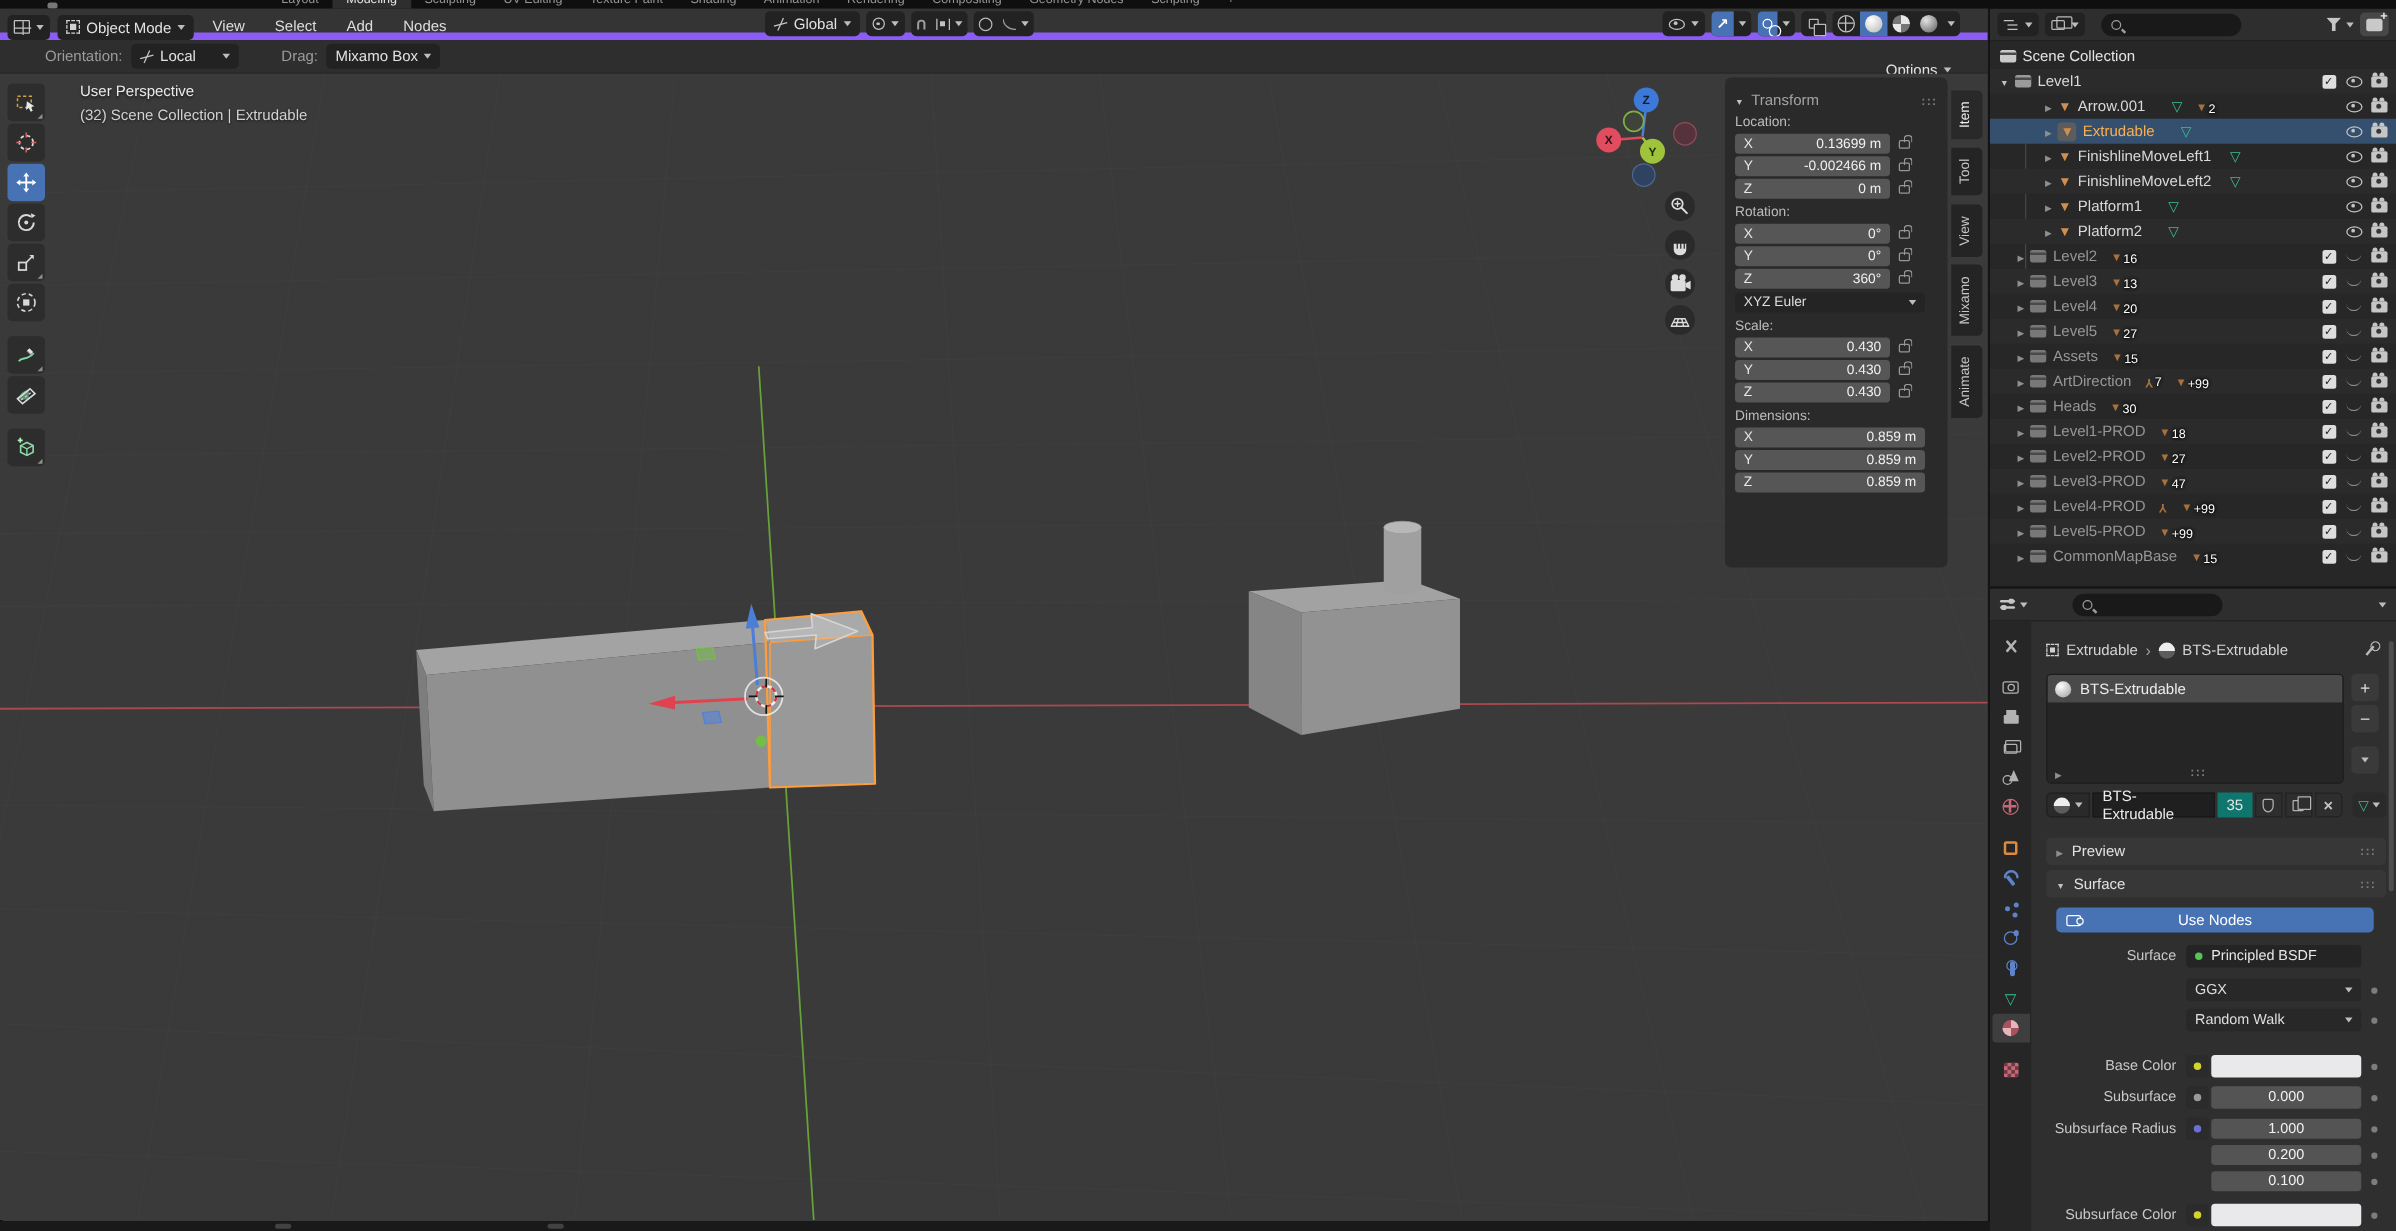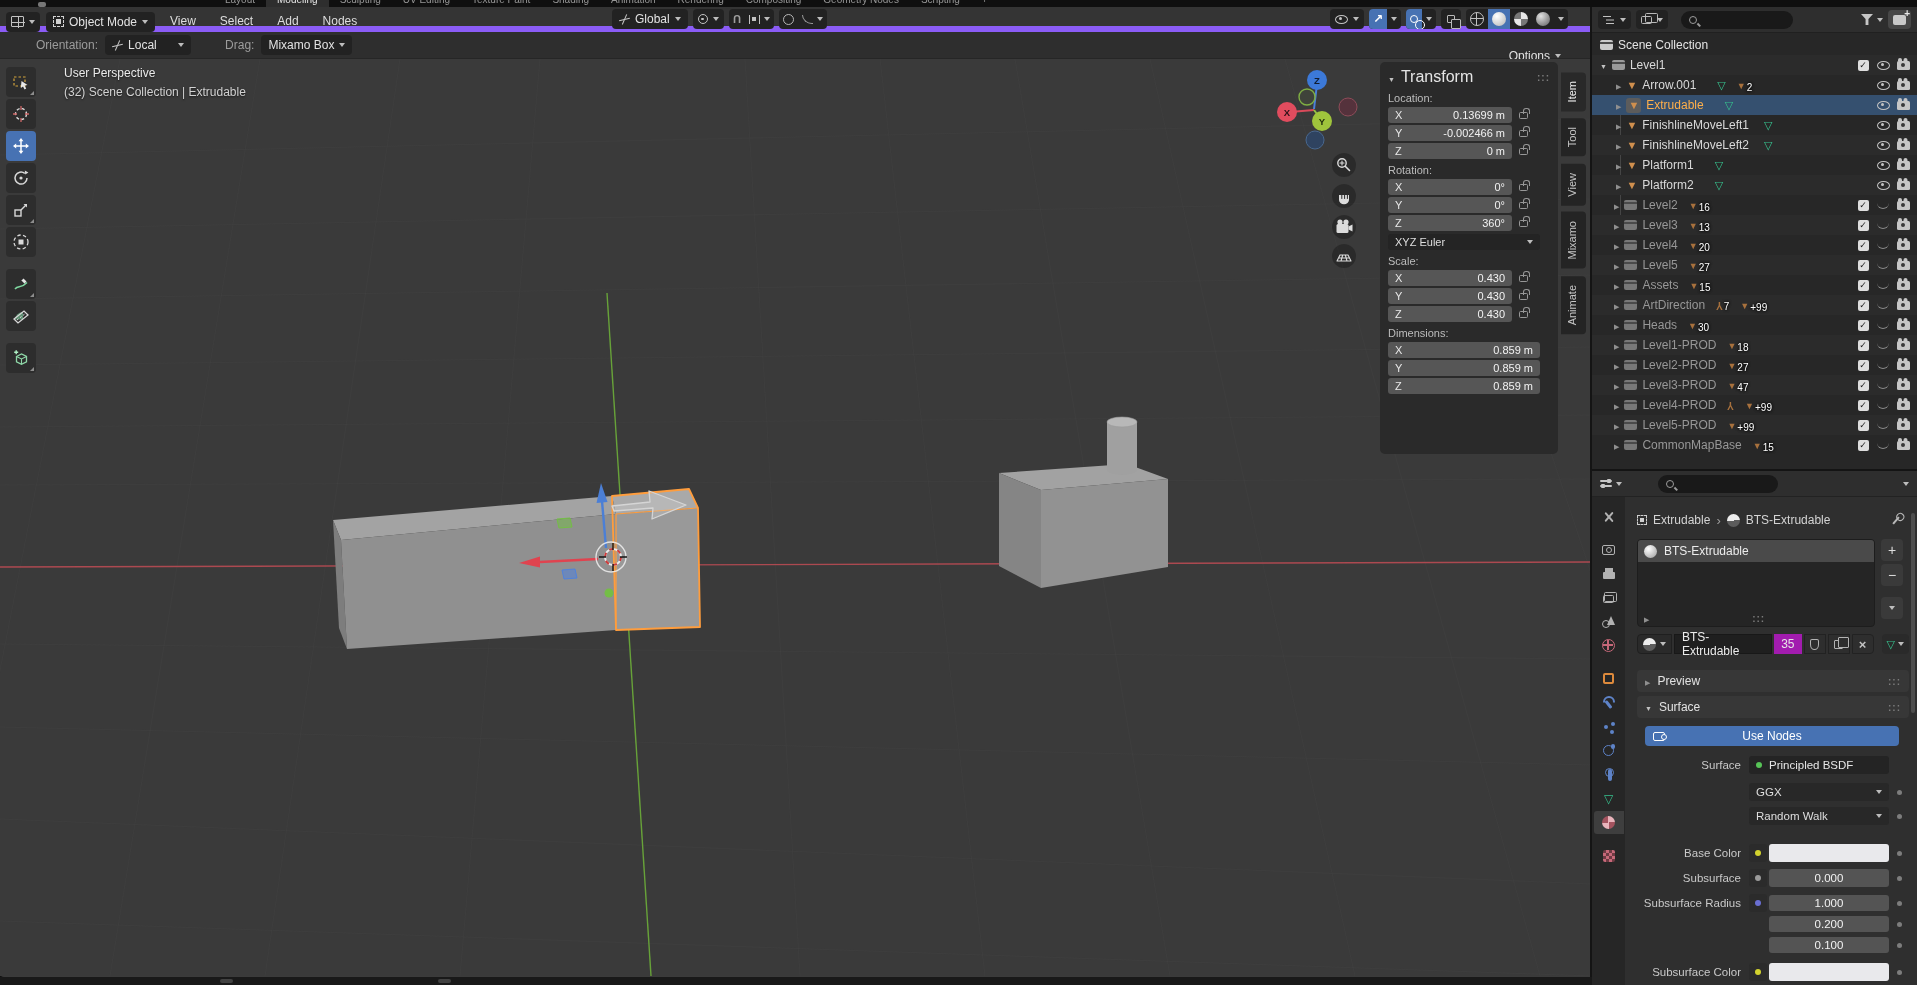--- a/index.html
+++ b/index.html
@@ -114,21 +114,21 @@
   .tbtn.gap{margin-top:10px}
   .tbtn.sub::after{content:"";position:absolute;right:2.5px;bottom:2.5px;border-left:4px solid transparent;border-bottom:4px solid #8d8d8d}
 
   
   #vp-text{position:absolute;left:64px;top:7px;z-index:4;text-shadow:0 1px 2px rgba(0,0,0,.6)}
   #vp-text .l1{font-size:12px;color:#eaeaea;margin-bottom:5px}
   #vp-text .l2{font-size:12px;color:#d2d2d2}
 
   
   #npanel{position:absolute;right:32px;top:3px;width:178px;height:392px;background:rgba(41,41,41,.97);border-radius:5px;padding:5px 8px;z-index:6}
-  .nphead{display:flex;align-items:center;gap:6px;height:20px;color:#e5e5e5;font-size:16px}
+  .nphead{display:flex;align-items:flex-end;gap:6px;height:20px;color:#a3a3a3;font-size:12px}
   .nphead .dots{margin-left:auto}
   .nsec{font-size:11px;color:#bcbcbc;margin:5px 0 3px}
   .nrow{display:flex;align-items:center;margin-bottom:2px}
   .nfield{display:flex;justify-content:space-between;align-items:center;width:124px;height:16px;background:#565656;border-radius:3px;padding:0 7px;font-size:11px;color:#f2f2f2}
   .nfield .ax{color:#e8e8e8}
   .nfield.wide{width:152px}
   .ndrop{display:flex;justify-content:space-between;align-items:center;width:152px;height:16px;background:#242424;border-radius:3px;padding:0 7px;font-size:11px;color:#dedede;margin:3px 0 2px}
 
   
   #ntabs{position:absolute;right:4px;top:13px;width:25px;display:flex;flex-direction:column;gap:7px;z-index:6}
@@ -140,21 +140,21 @@
   #ol-header{height:26px;background:#2e2e2e;display:flex;align-items:center;gap:5px;padding:0 6px;border-bottom:1px solid #202020}
   .ol-search{flex:0 0 112px;height:18px;background:#191919;border-radius:9px;display:flex;align-items:center;padding:0 8px;margin-left:8px}
   #ol-rows{position:relative;padding-top:2px}
   .orow{height:20px;display:flex;align-items:center;gap:5px;padding-right:4px;position:relative}
   .orow.alt{background:#2b2b2b}
   .orow.sel{background:#35506f}
   .olabel{font-size:12px;color:#d9d9d9;white-space:nowrap}
   .olabel.active{color:#ffaf4a}
   .olabel.dim{color:#979797}
   .olabel.light{color:#e4e4e4}
-  .d0{padding-left:8px}.d1{padding-left:22px}.d2{padding-left:24px}
+  .d0{padding-left:8px}.d1{padding-left:22px}.d2{padding-left:44px}
   .iconbox{background:#5c5c5c;border-radius:3px;padding:0 2px;display:inline-flex;align-items:center;height:15px}
   .obadge{display:inline-flex;align-items:flex-end;gap:1px;margin-left:6px}
   .obadge .cnt{font-size:10px;color:#fff;text-shadow:0 0 3px #000,0 0 3px #000;margin-bottom:-1px}
   .octrls{margin-left:auto;display:flex}
   .ctrl{width:20px;display:flex;justify-content:center;align-items:center}
   #ol-guide{position:absolute;left:28px;top:70px;width:1px;height:118px;background:#454545}
 
   
   #props{position:absolute;left:1592px;top:471px;width:325px;height:514px;background:#2f2f2f;overflow:hidden}
   #pr-header{height:26px;background:#2e2e2e;display:flex;align-items:center;padding:0 8px;gap:8px;border-bottom:1px solid #222}
@@ -204,21 +204,21 @@
   .slotfoot{margin-top:auto;display:flex;align-items:center;height:16px;padding:0 6px;color:#8a8a8a}
   .slotfoot .dots{margin:0 auto}
   .slotbtns{display:flex;flex-direction:column;gap:3px;margin-left:6px}
   .sbtn{width:22px;height:22px;background:#3a3a3a;border-radius:4px;display:flex;align-items:center;justify-content:center;color:#dedede;font-size:14px}
   .sbtn.b-plus::before{content:"+"}
   .sbtn.b-minus::before{content:"−"}
   .sbtn.gap{margin-top:8px}
   .dbrow{display:flex;align-items:center;margin-top:7px;gap:2px}
   .dbbtn{height:20px;background:#2a2a2a;border:1px solid #1f1f1f;border-radius:4px 0 0 4px;display:flex;align-items:center;gap:4px;padding:0 5px}
   .dbname{flex:1;height:20px;background:#1f1f1f;border:1px solid #181818;display:flex;align-items:center;padding:0 7px;color:#ececec}
-  .dbusers{height:20px;background:#a21caf;display:flex;align-items:center;padding:0 7px;color:#e6e6e6}
+  .dbusers{height:20px;background:#0f766e;display:flex;align-items:center;padding:0 7px;color:#e6e6e6}
   .dbico{width:22px;height:20px;background:#2e2e2e;border:1px solid #222;display:flex;align-items:center;justify-content:center}
   .dbico.last{border-radius:0 4px 4px 0}
   .dblink{height:20px;background:#2a2a2a;border-radius:4px;display:flex;align-items:center;gap:3px;padding:0 5px;margin-left:6px}
   .panelhead{display:flex;align-items:center;gap:7px;height:22px;background:#373737;border-radius:4px;padding:0 8px;color:#e2e2e2;margin-top:16px}
   .panelhead .dots{margin-left:auto}
   .usenodes{height:20px;background:#4772b3;border-radius:4px;display:flex;align-items:center;justify-content:center;gap:8px;color:#fff;margin:8px 10px 0 8px;position:relative}
   .usenodes .nodeico{position:absolute;left:8px}
   .prow{display:flex;align-items:center;margin-top:6px}
   .plabel{width:104px;text-align:right;margin-right:8px;color:#c9c9c9;font-size:11.5px;white-space:nowrap;flex:none}
   .pdrop{flex:1;height:18px;background:#282828;border-radius:3px;display:flex;align-items:center;justify-content:space-between;padding:0 7px;color:#dedede;font-size:11.5px}

